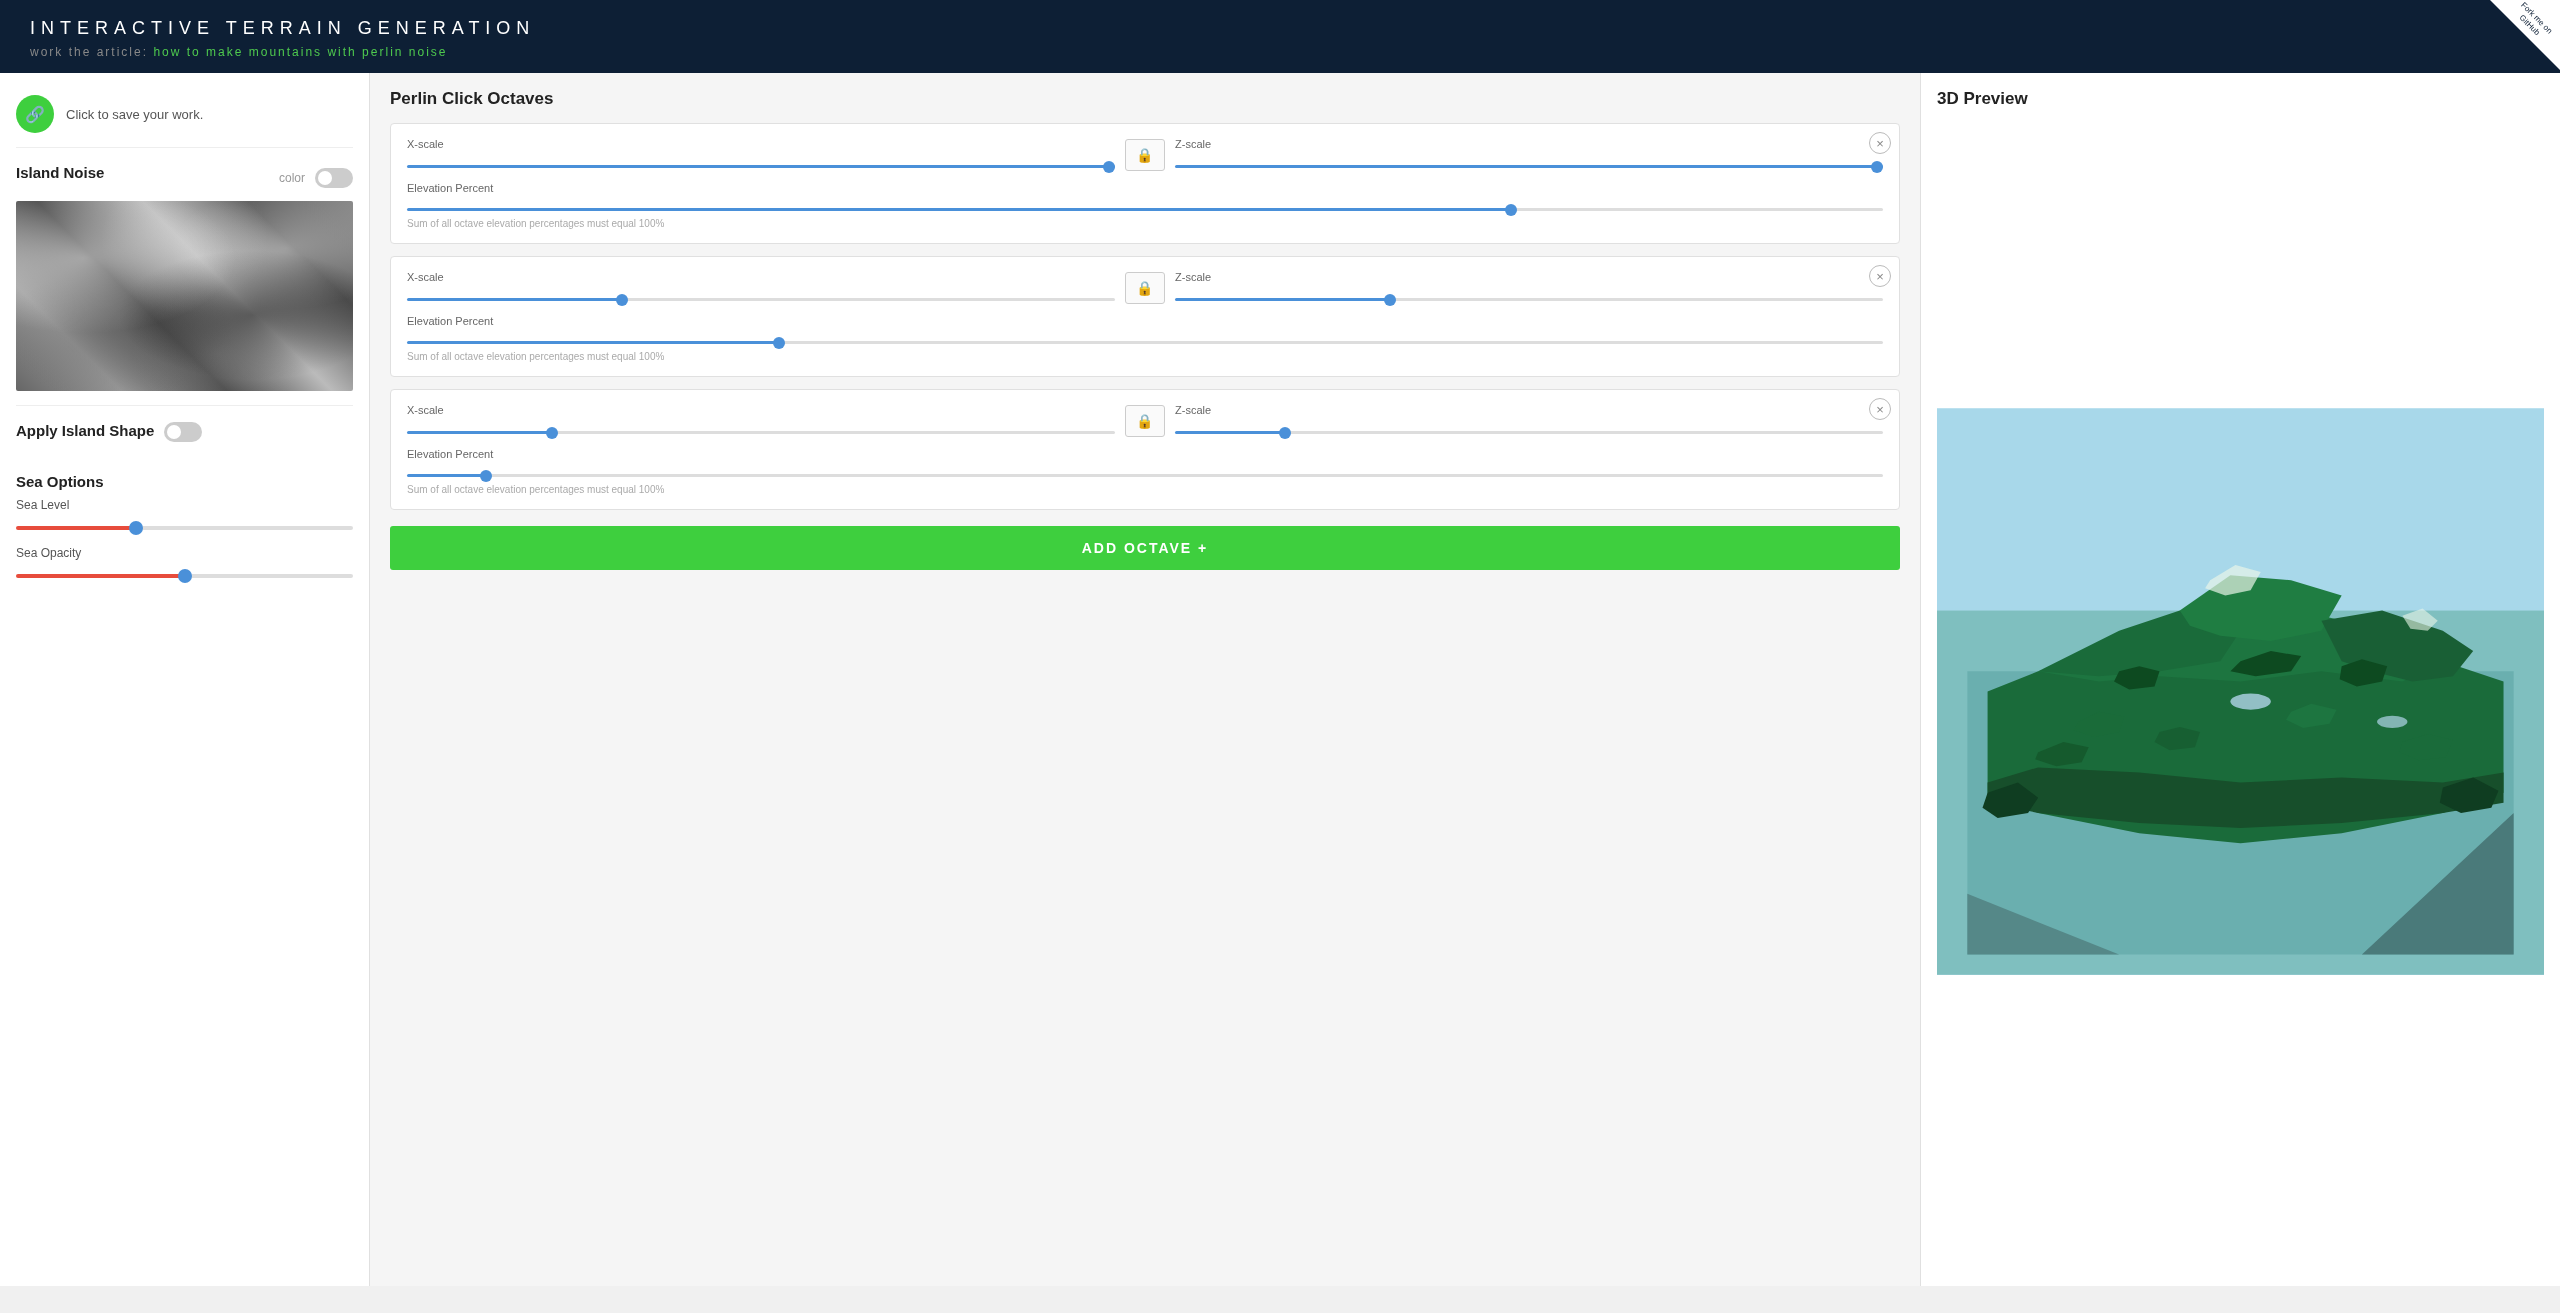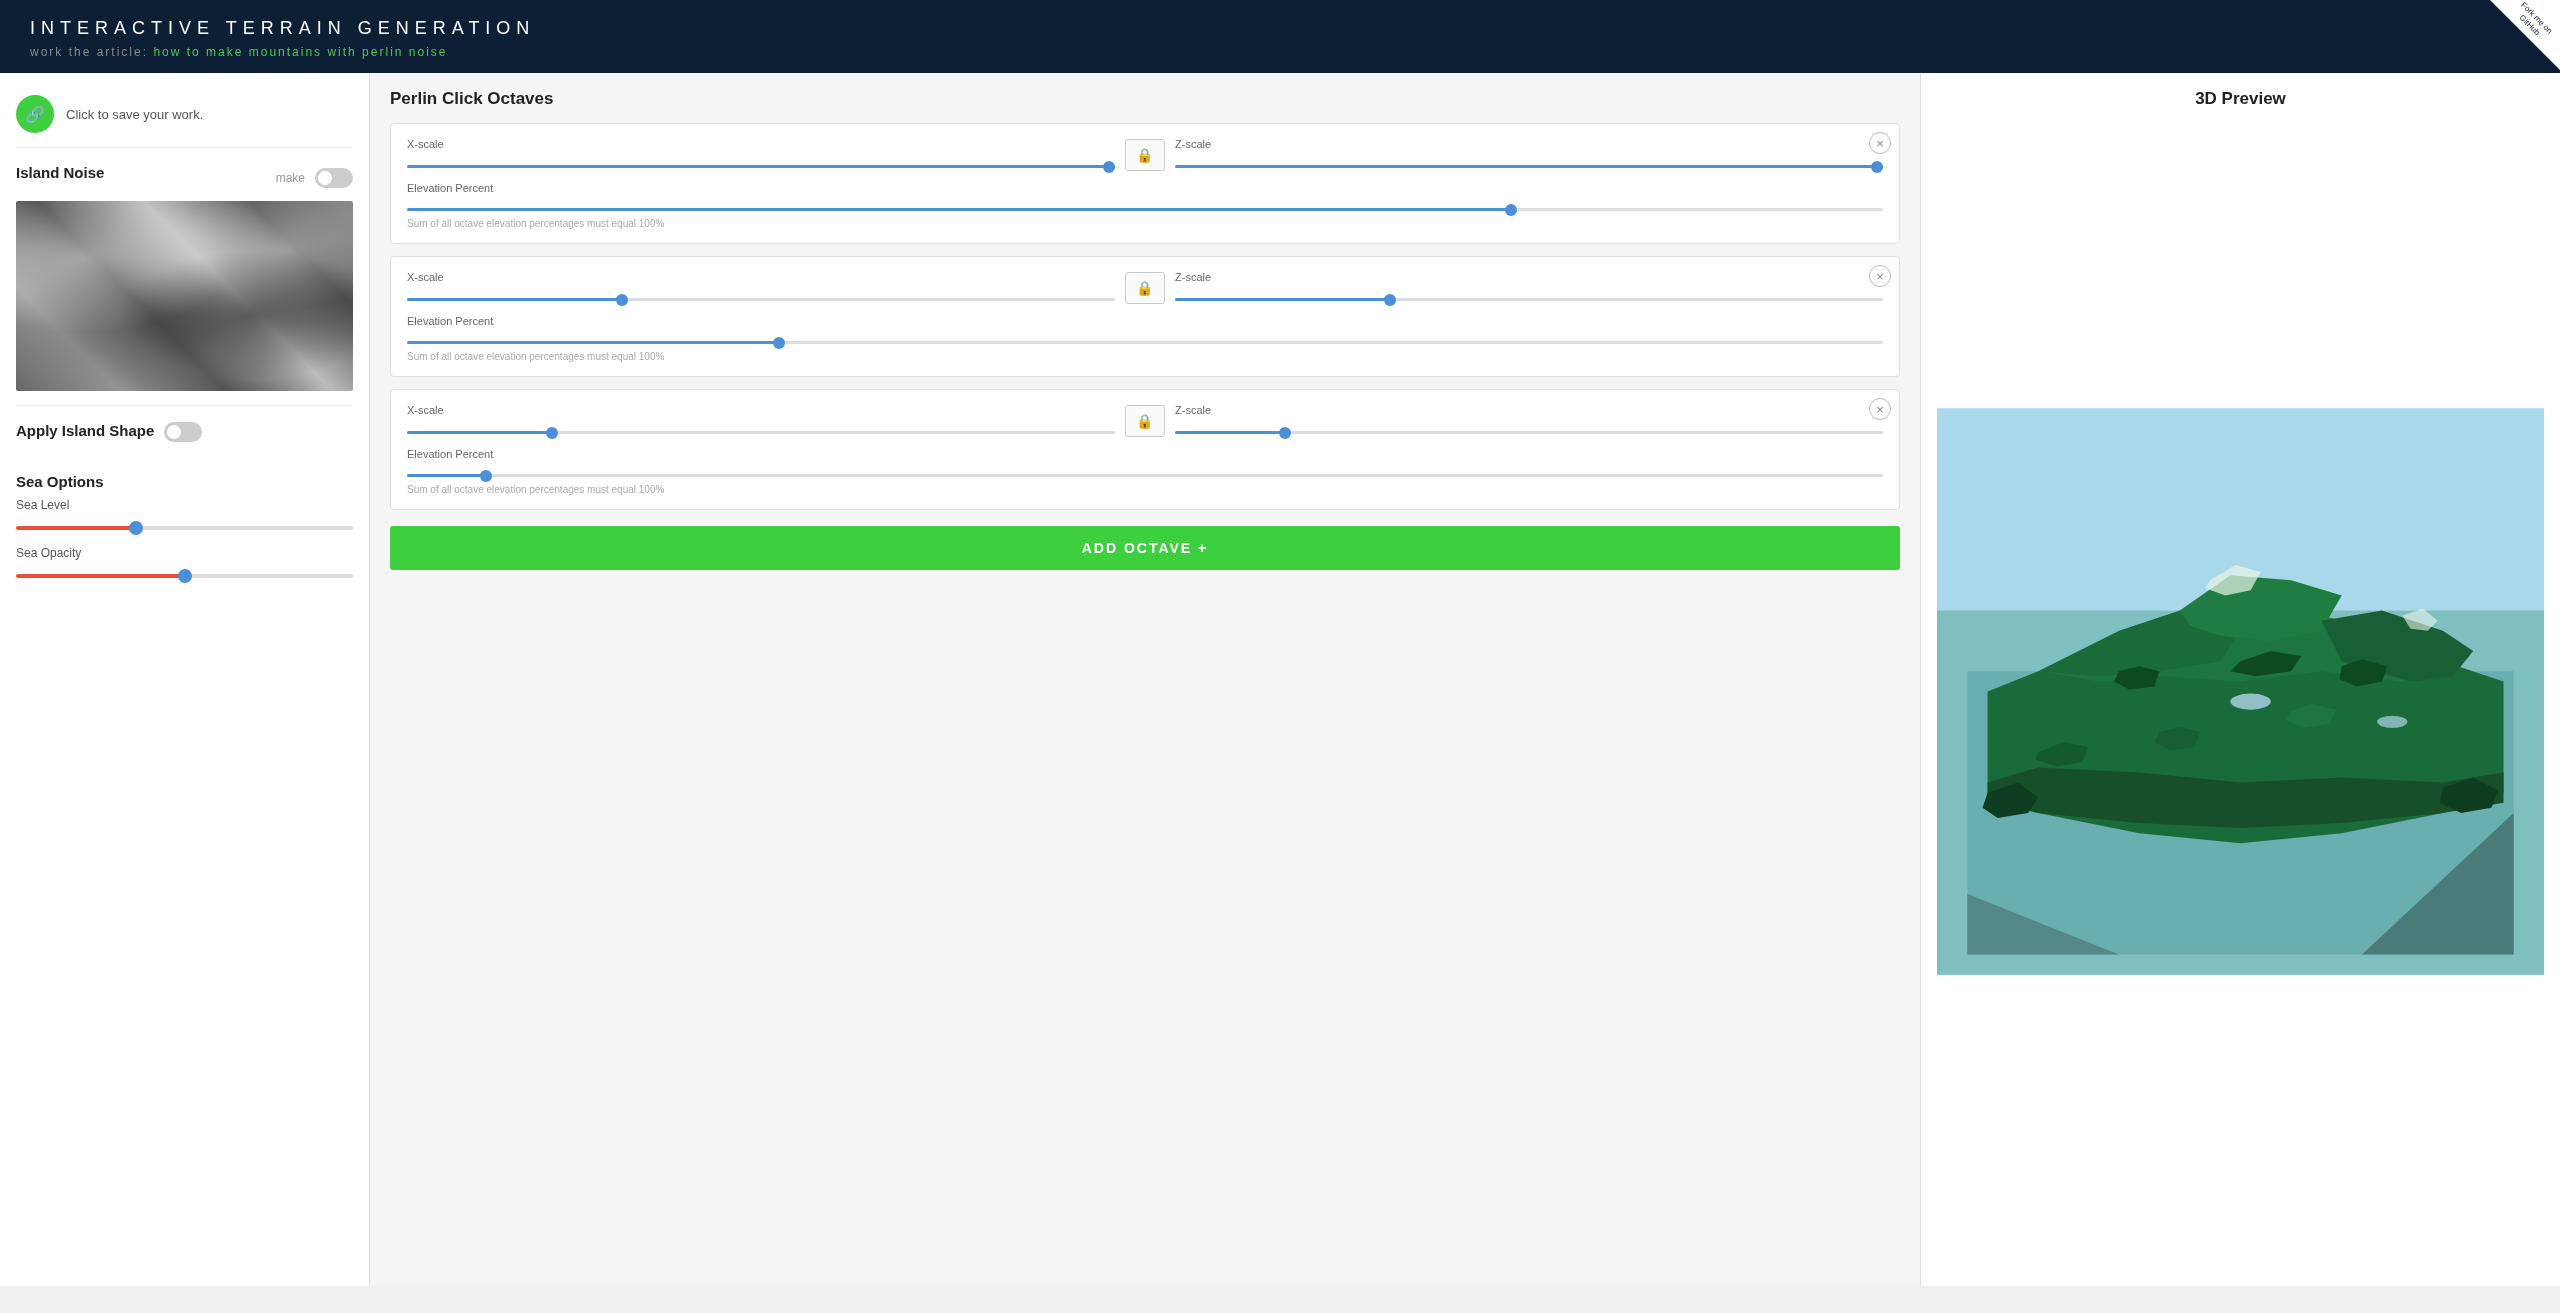--- a/index.html
+++ b/index.html
@@ -332,21 +332,20 @@
       border-left: 1px solid #e0e0e0;
       padding: 16px;
       overflow: hidden;
     }
 
     .preview-title {
       font-size: 17px;
       font-weight: bold;
       color: #222;
       margin-bottom: 12px;
-      text-align: center;
     }
 
     .terrain-preview {
       width: 100%;
       height: calc(100% - 40px);
       min-height: 500px;
       position: relative;
       overflow: hidden;
       border-radius: 2px;
     }
@@ -376,21 +375,21 @@
 
   <div id="left-panel">
     <div class="save-row">
       <div class="save-icon">🔗</div>
       <span class="save-text">Click to save your work.</span>
     </div>
 
     <div class="section-label-row">
       <span class="section-title">Island Noise</span>
       <div style="display:flex;align-items:center;gap:4px;">
-        <span class="color-label">make</span>
+        <span class="color-label">color</span>
         <div class="toggle"></div>
       </div>
     </div>
 
     <div class="perlin-preview">
       <div class="perlin-canvas"></div>
     </div>
 
     <div class="apply-island-row">
       <span class="section-title">Apply Island Shape</span>

